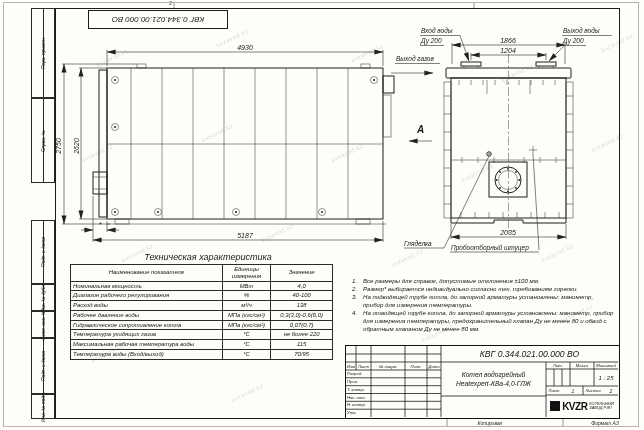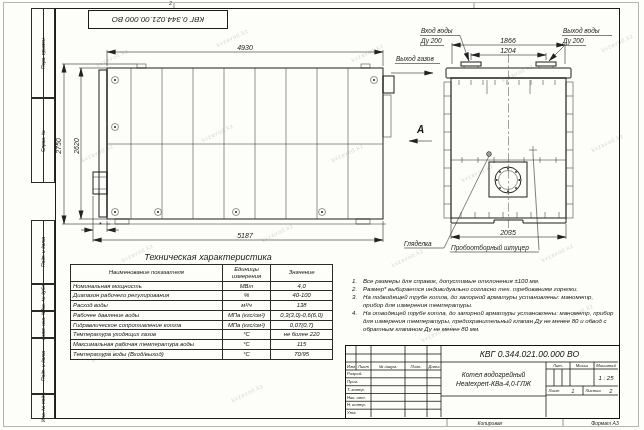--- a/index.html
+++ b/index.html
@@ -388,18 +388,26 @@
     <div class="cell t42 hc" style="left:200px;top:16px;width:24px;height:7px">Лит.</div>
     <div class="cell t42 hc" style="left:224px;top:16px;width:24px;height:7px">Масса</div>
     <div class="cell t42 hc" style="left:248px;top:16px;width:24px;height:7px">Масштаб</div>
     <div class="cell t6 hc" style="left:248px;top:23px;width:24px;height:17px">1 : 25</div>
 
     <div class="cell t42 hc" style="left:201px;top:40px;width:14px;height:9px">Лист</div>
     <div class="cell t5 hc" style="left:222px;top:40px;width:10px;height:9px">1</div>
     <div class="cell t42 hc" style="left:238px;top:40px;width:18px;height:9px">Листов</div>
     <div class="cell t5 hc" style="left:260px;top:40px;width:10px;height:9px">2</div>
 
+    <div class="cell logo">
+      <span class="logo-sq"></span>
+      <span class="logo-kvzr">KVZR</span>
+      <span class="logo-sub">
+        <i>КОТЕЛЬНЫЙ</i>
+        <i>ЗАВОД РЭП</i>
+      </span>
+    </div>
   </div>
 
   <div class="below-note" style="left:450px;top:420px;width:80px">Копировал</div>
   <div class="below-note" style="left:570px;top:420px;width:70px">Формат А3</div>
 
 </div>
 
 </body></html>

